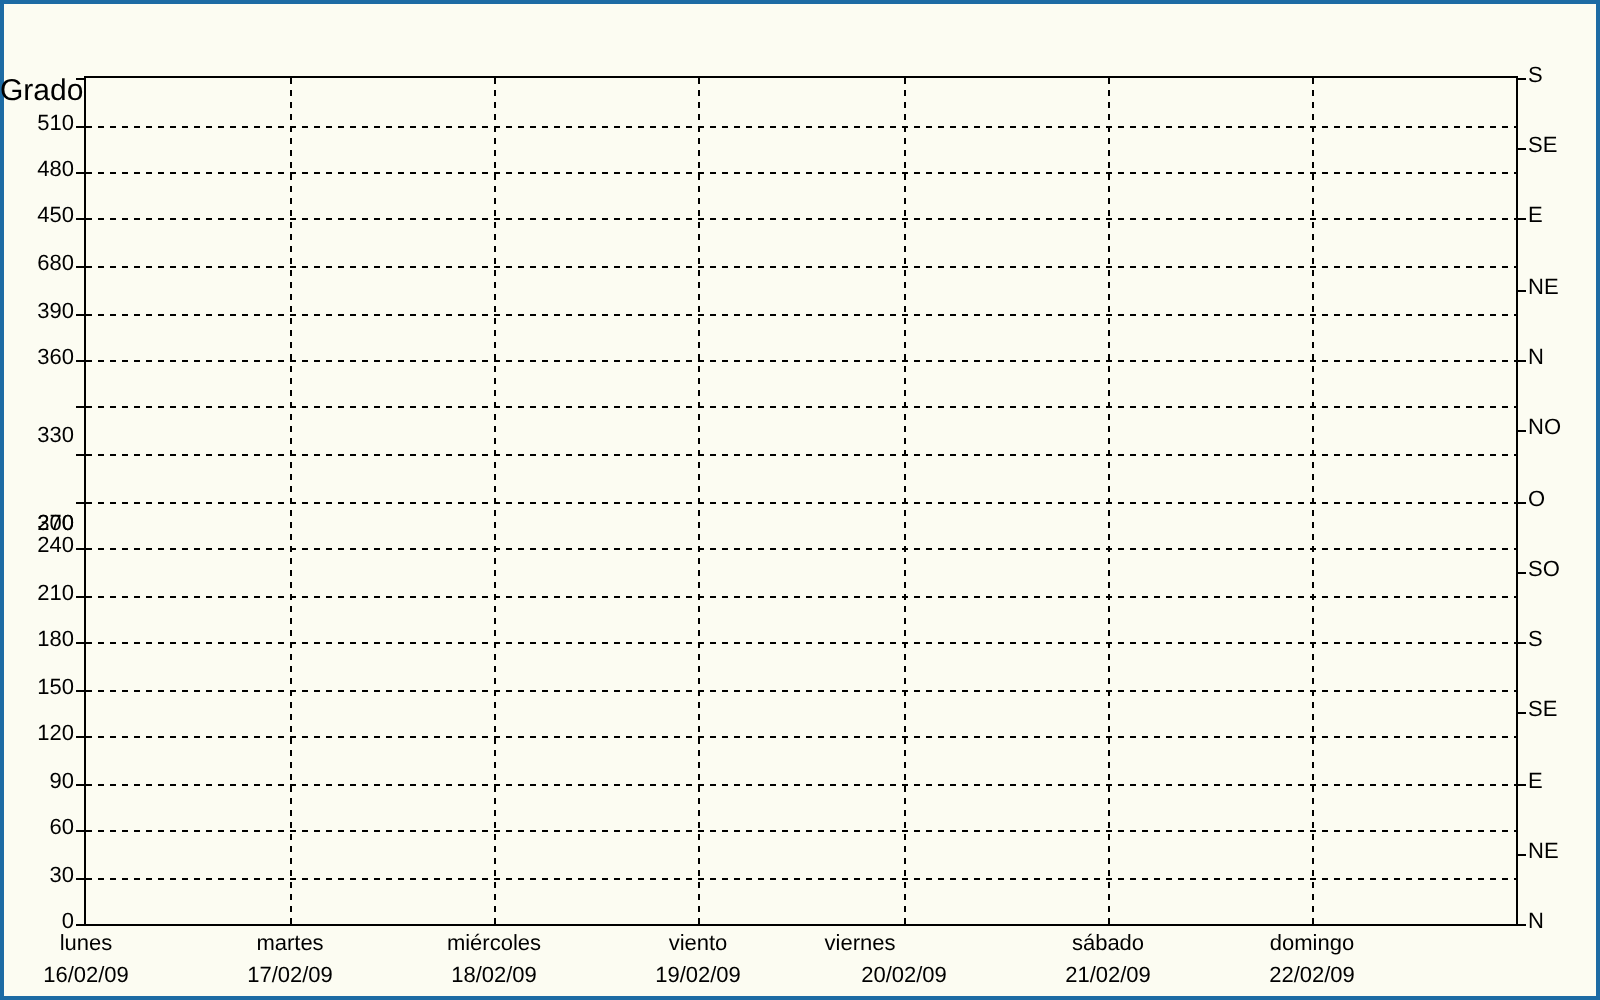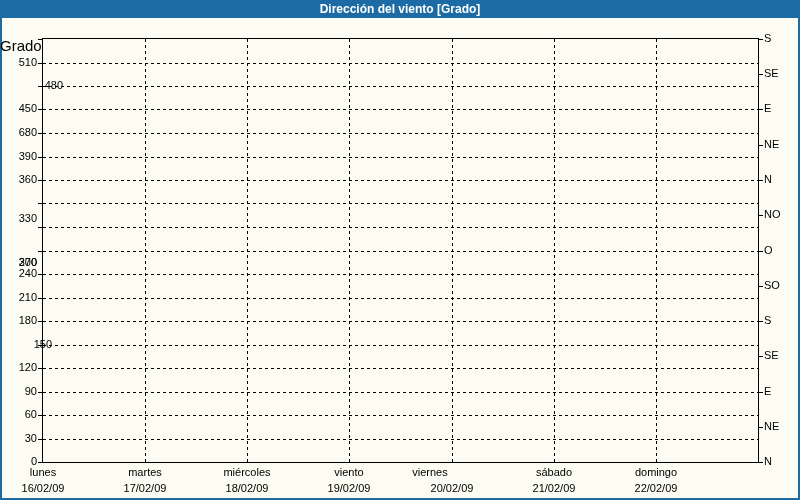--- a/index.html
+++ b/index.html
@@ -63,23 +63,20 @@
     white-space: nowrap;
   }
   .lbl.yleft  { left: 0; width: 37px; text-align: right; }
   .lbl.yright { left: 764px; text-align: left; }
   .lbl.xday, .lbl.xdate { width: 102px; text-align: center; }
 </style>
 </head>
 <body>
 
 <div class="window" style="background: rgb(252, 252, 242); box-shadow: rgb(29, 107, 164) 0px 0px 0px 2px inset;">
-  <div class="titlebar" style="background: rgb(29, 107, 164); color: rgb(255, 255, 255);">
-    <span>Dirección del viento [Grado]</span>
-  </div>
   <div class="ylabel-title">Grado</div>
   <div class="plot" style="border-color: rgb(0, 0, 0);">
       <div class="gh" style="top: 400px;"></div>
       <div class="gh" style="top: 376px;"></div>
       <div class="gh" style="top: 353px;"></div>
       <div class="gh" style="top: 329px;"></div>
       <div class="gh" style="top: 306px;"></div>
       <div class="gh" style="top: 282px;"></div>
       <div class="gh" style="top: 259px;"></div>
       <div class="gh" style="top: 235px;"></div>
@@ -104,21 +101,21 @@
       <span class="lbl yleft" style="top: 455px;">0</span>
       <div class="tick left" style="top: 439px;"></div>
       <span class="lbl yleft" style="top: 432px;">30</span>
       <div class="tick left" style="top: 415px;"></div>
       <span class="lbl yleft" style="top: 408px;">60</span>
       <div class="tick left" style="top: 392px;"></div>
       <span class="lbl yleft" style="top: 385px;">90</span>
       <div class="tick left" style="top: 368px;"></div>
       <span class="lbl yleft" style="top: 361px;">120</span>
       <div class="tick left" style="top: 345px;"></div>
-      <span class="lbl yleft" style="top: 338px; padding-left: 15px;">150</span>
+      <span class="lbl yleft" style="top: 338px;">150</span>
       <div class="tick left" style="top: 321px;"></div>
       <span class="lbl yleft" style="top: 314px;">180</span>
       <div class="tick left" style="top: 298px;"></div>
       <span class="lbl yleft" style="top: 291px;">210</span>
       <div class="tick left" style="top: 274px;"></div>
       <span class="lbl yleft" style="top: 267px;">240</span>
       <div class="tick left" style="top: 251px;"></div>
       <span class="lbl yleft" style="top: 244px; margin-top: 12px;">270</span>
       <div class="tick left" style="top: 227px;"></div>
       <span class="lbl yleft" style="top: 220px; margin-top: 36px;">300</span>
@@ -126,21 +123,21 @@
       <span class="lbl yleft" style="top: 212px;">330</span>
       <div class="tick left" style="top: 180px;"></div>
       <span class="lbl yleft" style="top: 173px;">360</span>
       <div class="tick left" style="top: 157px;"></div>
       <span class="lbl yleft" style="top: 150px;">390</span>
       <div class="tick left" style="top: 133px;"></div>
       <span class="lbl yleft" style="top: 126px;">680</span>
       <div class="tick left" style="top: 109px;"></div>
       <span class="lbl yleft" style="top: 102px;">450</span>
       <div class="tick left" style="top: 86px;"></div>
-      <span class="lbl yleft" style="top: 79px; padding-left: 26px;">480</span>
+      <span class="lbl yleft" style="top: 79px;">480</span>
       <div class="tick left" style="top: 63px;"></div>
       <span class="lbl yleft" style="top: 56px;">510</span>
       <div class="tick left" style="top: 39px;"></div>
       <div class="tick right" style="top: 462px;"></div>
       <span class="lbl yright" style="top: 455px;">N</span>
       <div class="tick right" style="top: 427px;"></div>
       <span class="lbl yright" style="top: 420px;">NE</span>
       <div class="tick right" style="top: 392px;"></div>
       <span class="lbl yright" style="top: 385px;">E</span>
       <div class="tick right" style="top: 356px;"></div>

